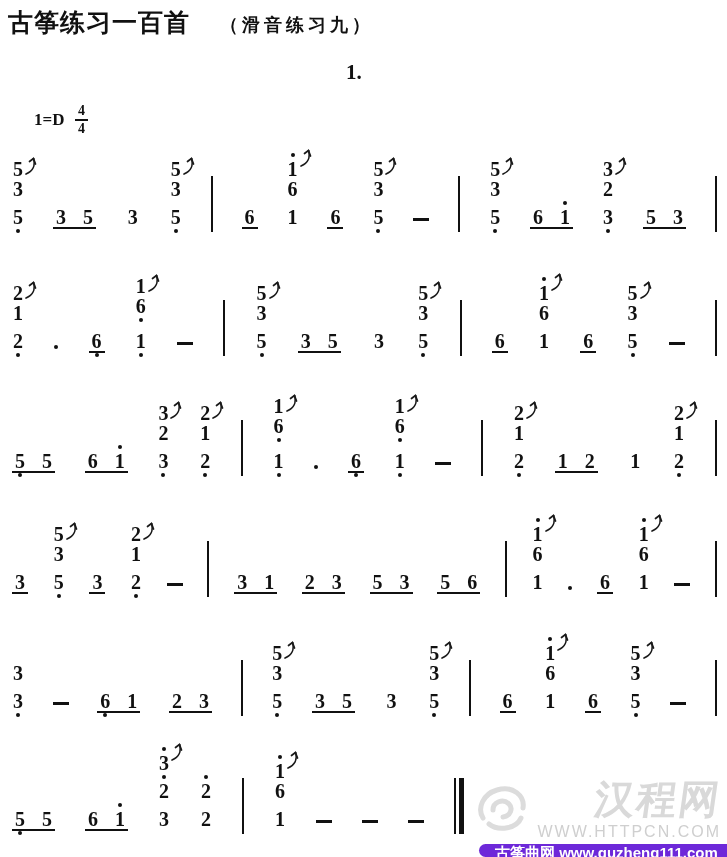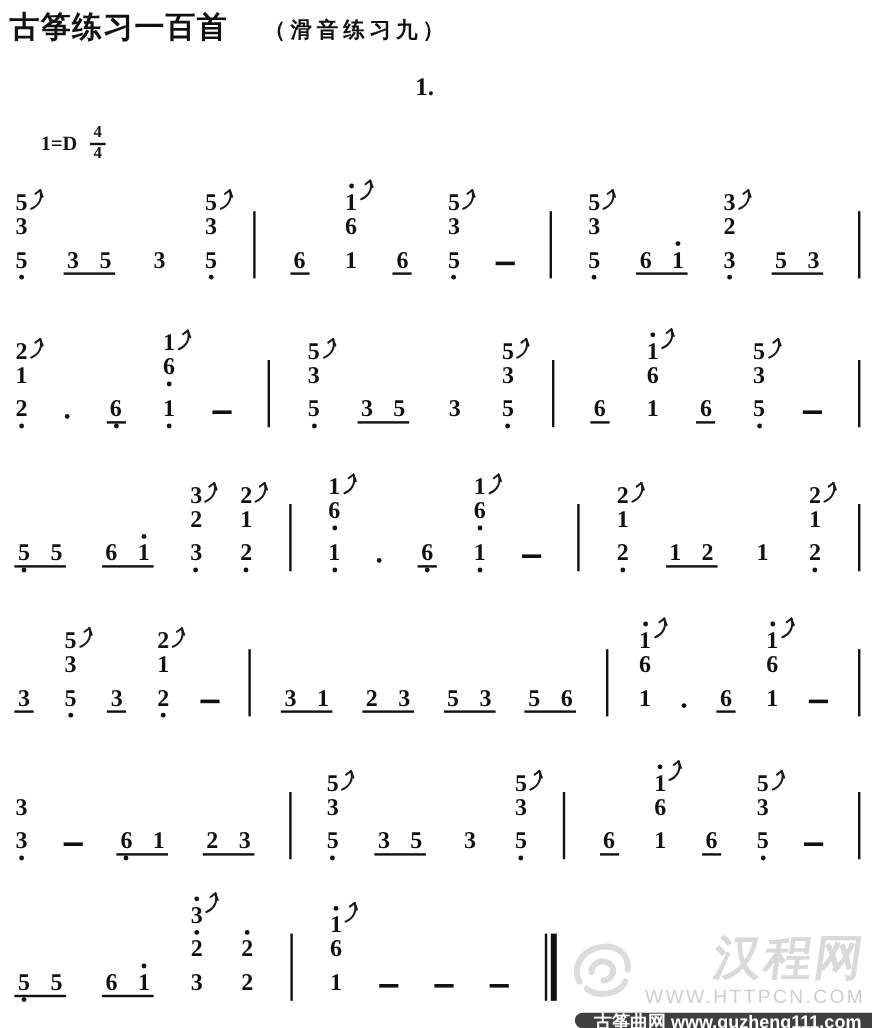--- a/index.html
+++ b/index.html
@@ -1095,15 +1095,15 @@
       <path d="M20 44 C30 52 48 48 52 38"></path>
       <path d="M24 30 C24 22 34 18 40 24 C44 28 42 36 34 37"></path>
     </g>
   </svg>
   <span class="wm-text">
     <span class="wm-logo">汉程网</span>
     <span class="wm-url">WWW.HTTPCN.COM</span>
   </span>
 </div>
 
-<div class="banner" id="banner" style="background: #404040;">
+<div class="banner" id="banner" style="background: #6d28d9;">
   <span style="color: rgb(255, 255, 255);">古筝曲网 www.guzheng111.com</span>
 </div>
 
 </body></html>

